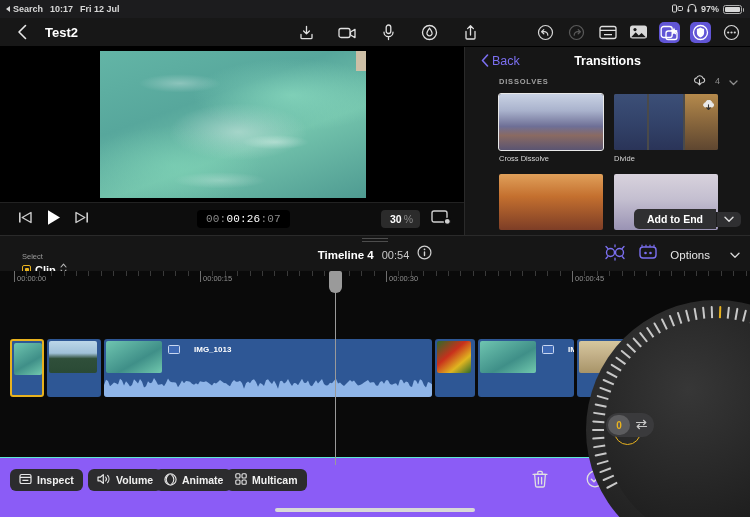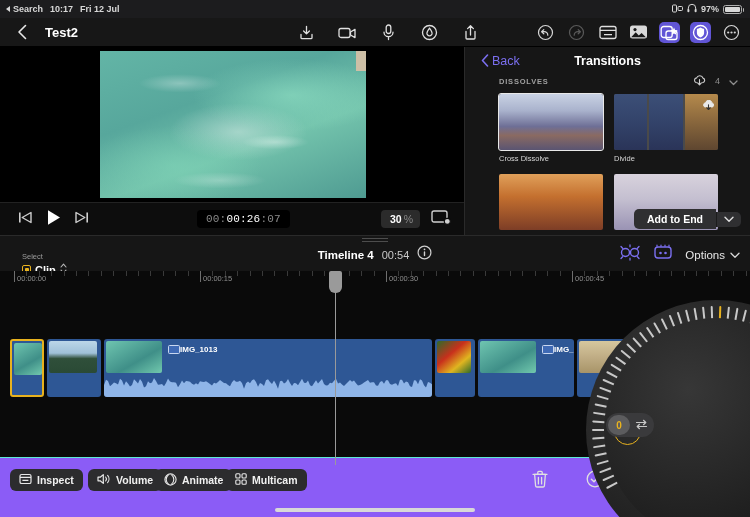--- a/index.html
+++ b/index.html
@@ -131,36 +131,36 @@
   .select-lbl { color:#9a9a9a; font-size:7.5px; }
   .select-val { display:flex; align-items:center; gap:4px; margin-top:2px; color:#fff; font-size:11px; font-weight:bold; }
   .clip-sq { width:9px; height:9px; border:1.5px solid #e8b21e; border-radius:2px; position:relative; }
   .clip-sq::after{content:"";position:absolute;inset:1.5px;background:#e8b21e;border-radius:1px;}
   .tl-center { position:absolute; left:0; right:0; top:9px; display:flex; justify-content:center; align-items:center; gap:8px; }
   .tl-name { color:#fff; font-size:11.5px; font-weight:bold; }
   .tl-dur { color:#c8c8c8; font-size:11px; }
   .grabber { position:absolute; left:50%; transform:translateX(-50%); top:2px; width:26px; height:3px; }
   .grabber i{display:block;height:1px;background:#4d4d4d;margin-bottom:2px;}
   .tl-right { position:absolute; right:10px; top:8px; display:flex; align-items:center; gap:12px; }
-  .opt-lbl { color:#e6e6e6; font-size:11.5px; display:flex; align-items:center; gap:5px; }
+  .opt-lbl { color:#e6e6e6; font-size:11.5px; display:flex; align-items:center; gap:20px; }
 
   
   .ruler { position:absolute; top:271px; left:0; width:750px; height:26px; background:#0a0a0a; }
   .tick { position:absolute; top:0; width:1px; background:#3a3a3a; }
   .tick.major { height:11px; background:#6e6e6e; }
   .tick.minor { height:5px; }
   .rlabel { position:absolute; top:3px; color:#8e8e8e; font-size:7.5px; font-family:"Liberation Sans", sans-serif; }
 
   
   .tl-body { position:absolute; top:297px; left:0; width:750px; height:168px; background:#0a0a0a; }
   .track { position:absolute; top:42px; left:10px; height:58px; display:flex; gap:3px; }
   .clip { height:58px; background:#2e5795; border-radius:3px; position:relative; overflow:hidden; }
   .clip.sel { border:2px solid #e8b21e; }
   .clip .thumb { position:absolute; left:2px; top:2px; height:32px; border-radius:2px; }
-  .clip-name { position:absolute; top:6px; color:#fff; font-size:8px; font-weight:bold; display:flex; align-items:flex-end; gap:0; }
+  .clip-name { position:absolute; top:6px; color:#fff; font-size:8px; font-weight:bold; display:flex; align-items:flex-end; gap:14px; }
   .wave { position:absolute; left:0; right:0; bottom:0; height:24px; }
   .photo-chip { width:12px; height:9px; border:1px solid #c9d7f0; border-radius:1.5px; background:#3f6ab5; }
 
   .playhead { position:absolute; top:271px; left:335px; width:1px; height:194px; background:#9a9a9a; z-index:30; }
   .playhead .head { position:absolute; left:-6px; top:0; width:13px; height:22px; background:#9a9a9a; border-radius:2px 2px 6px 6px; }
 
   
   .jog { position:absolute; right:-96px; top:300px; width:260px; height:260px; border-radius:50%;
         background: radial-gradient(circle at 35% 35%, #3a3a3a, #202020 62%, #171717 100%); z-index:20; }
   .jog-ticks { position:absolute; inset:0; border-radius:50%; }

